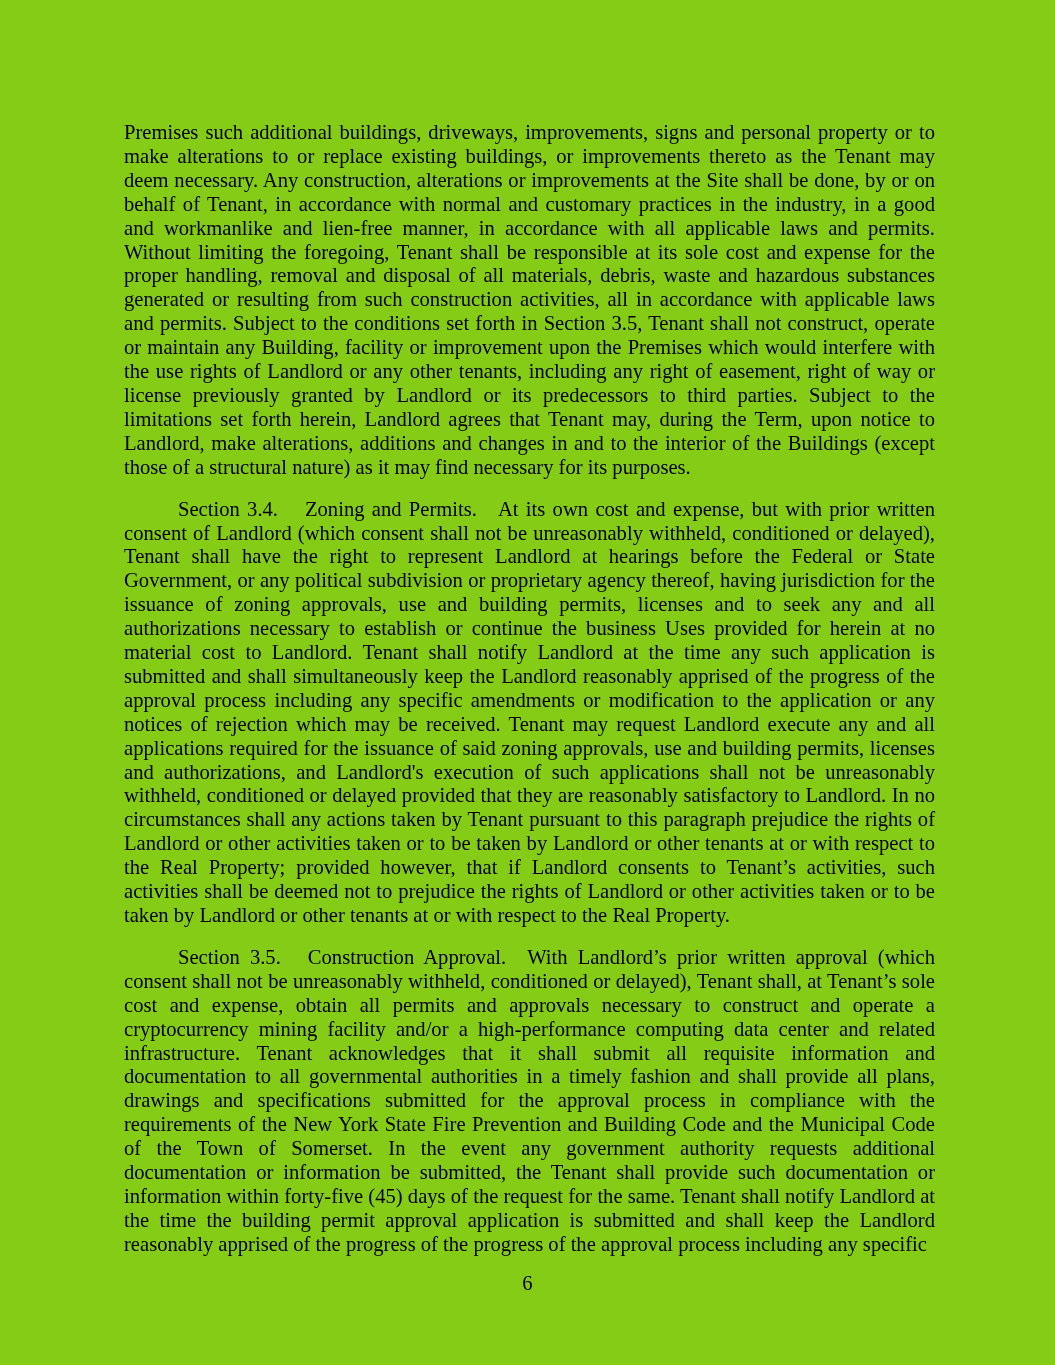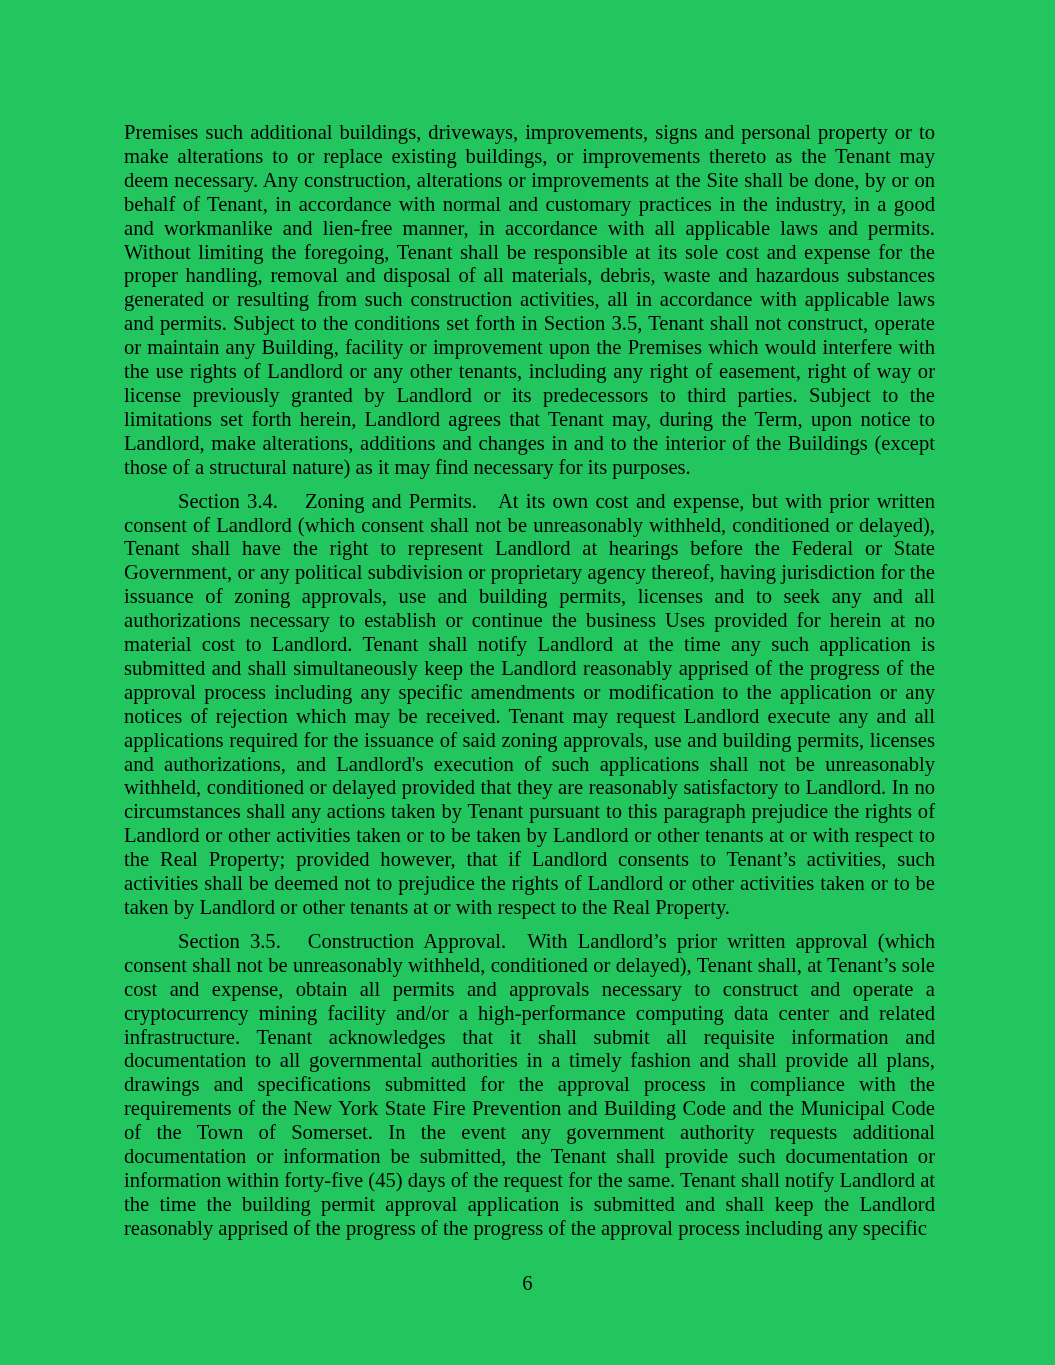--- a/index.html
+++ b/index.html
@@ -1,38 +1,38 @@
 <!DOCTYPE html>
 <html><head>
 <meta charset="utf-8">
 <style>
   html, body { margin: 0; padding: 0; background: #ffffff; }
   .page {
     position: relative;
     width: 1055px;
     height: 1365px;
-    background: #22c55e;
+    background: #84cc16;
     color: #000000;
     font-family: "Liberation Serif", "DejaVu Serif", serif;
     overflow: hidden;
   }
   .content {
     position: absolute;
     left: 124px;
     top: 121px;
     width: 811px;
   }
   .para {
     margin: 0;
     font-size: 20.6px;
     line-height: 23.9px;
     text-align: justify;
     color: #000000;
   }
-  .para + .para { margin-top: 10px; }
+  .para + .para { margin-top: 18px; }
   .section-para { text-indent: 54px; }
   .gap { display: inline-block; }
   .gap-after-label { width: 27px; }
   .gap-after-title { width: 21px; }
   .page-footer {
     position: absolute;
     left: 0;
     right: 0;
     top: 1272px;
     text-align: center;

